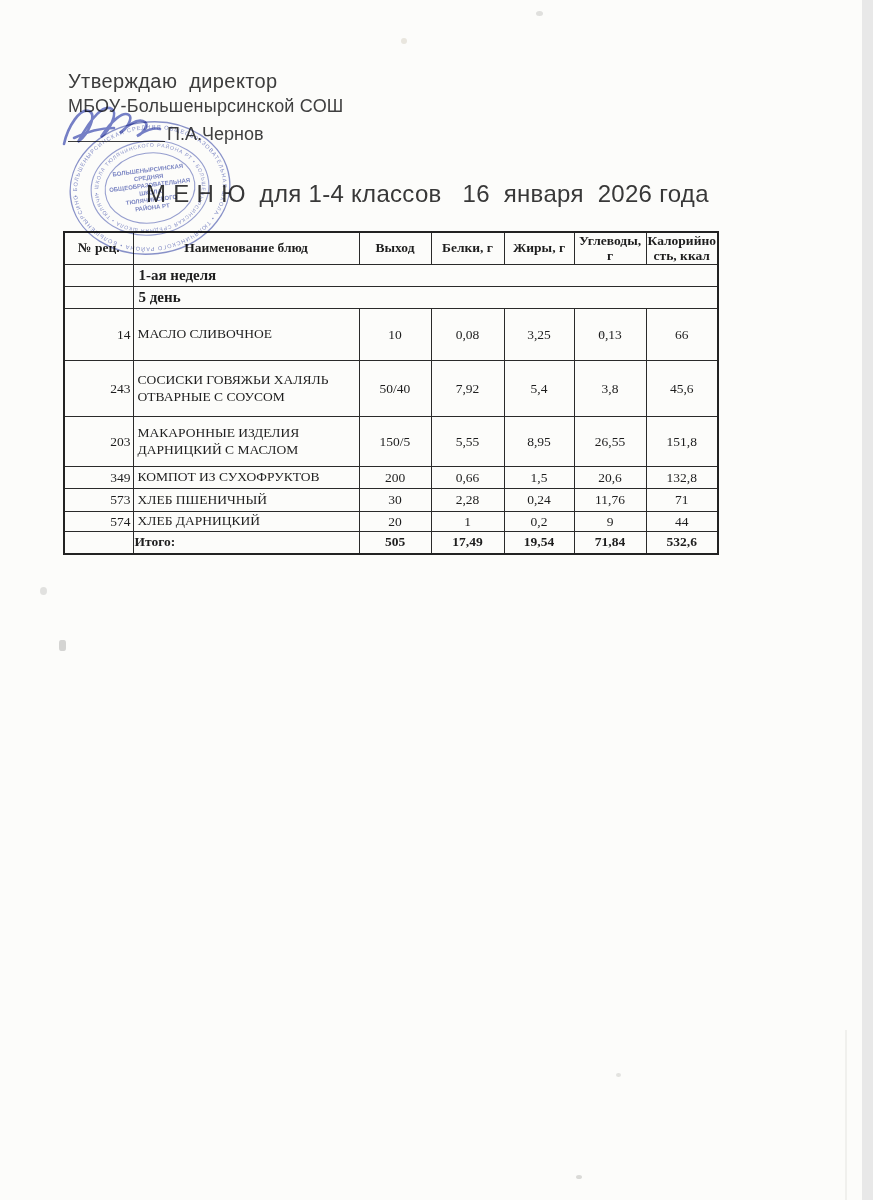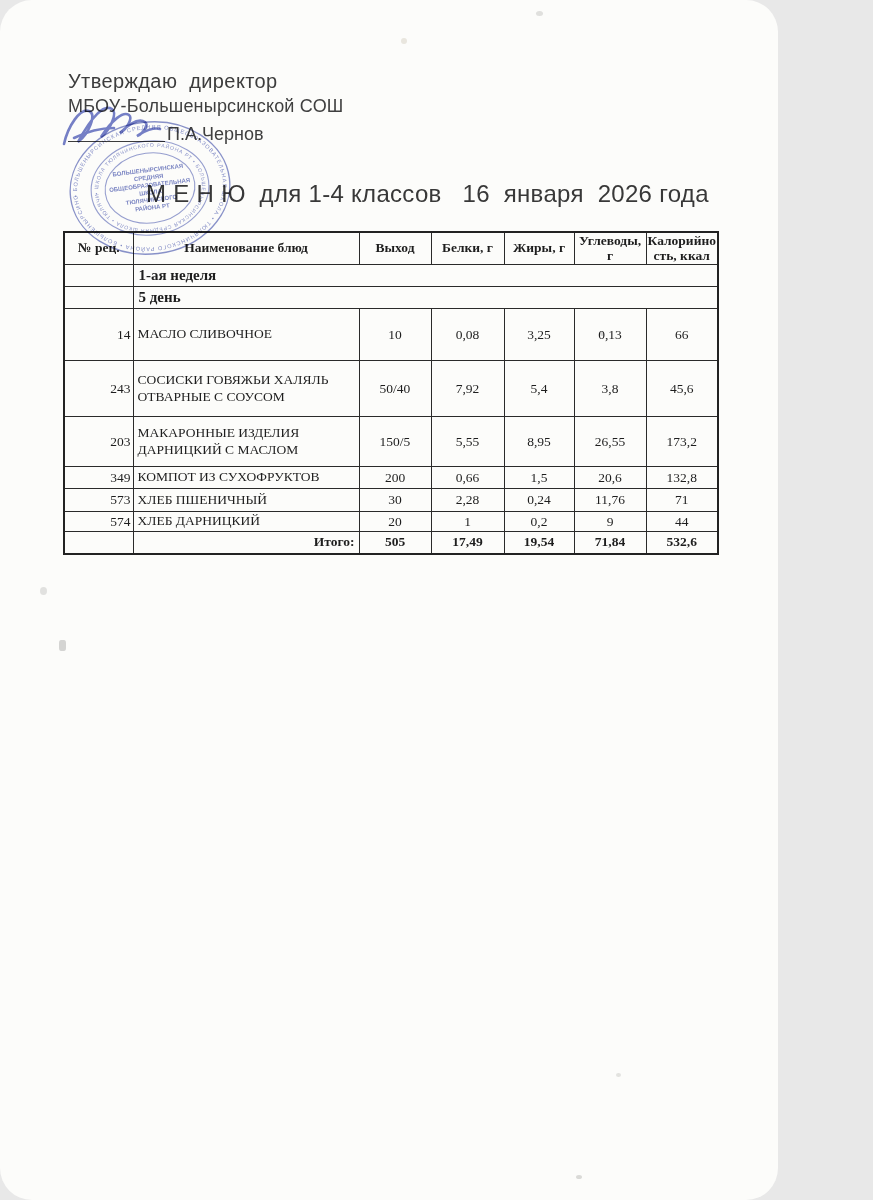--- a/index.html
+++ b/index.html
@@ -1,23 +1,22 @@
 <!DOCTYPE html>
 <html><head>
 <meta charset="utf-8">
 <style>
   html,body{margin:0;padding:0;background:#e8e8e8;}
   .page{
     position:relative;
-    width:778px;height:1200px;
+    width:862px;height:1200px;
     background:#fcfcfa;
     overflow:hidden;
     font-family:"Liberation Sans",sans-serif;
     color:#3a3a3a;
-    border-radius:32px;
   }
   
   .approve1{position:absolute;left:68px;top:70px;font-size:20px;letter-spacing:.4px;white-space:pre;color:#3c3c3c;}
   .approve2{position:absolute;left:68px;top:96px;font-size:18px;letter-spacing:.2px;white-space:pre;color:#3f3f3f;}
   .sigline{position:absolute;left:68px;top:141px;width:97px;height:0;border-bottom:1.6px solid #3c3c3c;}
   .signame{position:absolute;left:167px;top:124px;font-size:18px;color:#3f3f3f;}
   .menutitle{position:absolute;left:146px;top:180px;font-size:24px;letter-spacing:.3px;white-space:pre;color:#383838;}
   
   .sig-svg{position:absolute;left:56px;top:98px;z-index:4;mix-blend-mode:multiply;}
   
@@ -31,21 +30,21 @@
   th.h{font-size:13.5px;font-weight:bold;line-height:1.08;text-align:center;vertical-align:middle;white-space:pre-line;padding:1px 0;margin-top:48px;}
   .r-h{height:30px;}
   .r-s{height:22px;}
   .r1{height:52px;} .r2{height:56px;} .r3{height:50px;}
   .r4{height:22px;} .r5{height:23px;} .r6{height:20px;}
   .r-t{height:22px;}
   td.sect{font-size:15px;font-weight:bold;text-align:left;padding-left:5px;vertical-align:middle;}
   td.num{font-size:13.5px;text-align:right;padding-right:2px;vertical-align:middle;}
   td.name{font-size:13.5px;text-align:left;padding-left:4px;vertical-align:middle;line-height:1.25;white-space:pre-line;margin-left:22px;}
   td.c{font-size:13.5px;text-align:center;vertical-align:middle;}
-  td.tl{font-size:13.5px;font-weight:bold;text-align:right;padding-right:4px;vertical-align:middle;}
+  td.tl{font-size:13.5px;font-weight:bold;padding-right:4px;vertical-align:middle;}
   td.b{font-size:13.5px;font-weight:bold;text-align:center;vertical-align:middle;}
   
   .speck{position:absolute;border-radius:50%;z-index:1;}
   .edgeline{position:absolute;left:845px;top:1030px;width:2px;height:170px;background:#f0f0ed;z-index:1;}
 </style>
 </head>
 <body>
 
 <div class="page">
 
@@ -140,21 +139,21 @@
           <td class="c">45,6</td>
         </tr>
         <tr class="r3">
           <td class="num">203</td>
           <td class="name">МАКАРОННЫЕ ИЗДЕЛИЯ
 ДАРНИЦКИЙ С МАСЛОМ</td>
           <td class="c">150/5</td>
           <td class="c">5,55</td>
           <td class="c">8,95</td>
           <td class="c">26,55</td>
-          <td class="c">173,2</td>
+          <td class="c">151,8</td>
         </tr>
         <tr class="r4">
           <td class="num">349</td>
           <td class="name">КОМПОТ ИЗ СУХОФРУКТОВ</td>
           <td class="c">200</td>
           <td class="c">0,66</td>
           <td class="c">1,5</td>
           <td class="c">20,6</td>
           <td class="c">132,8</td>
         </tr>

